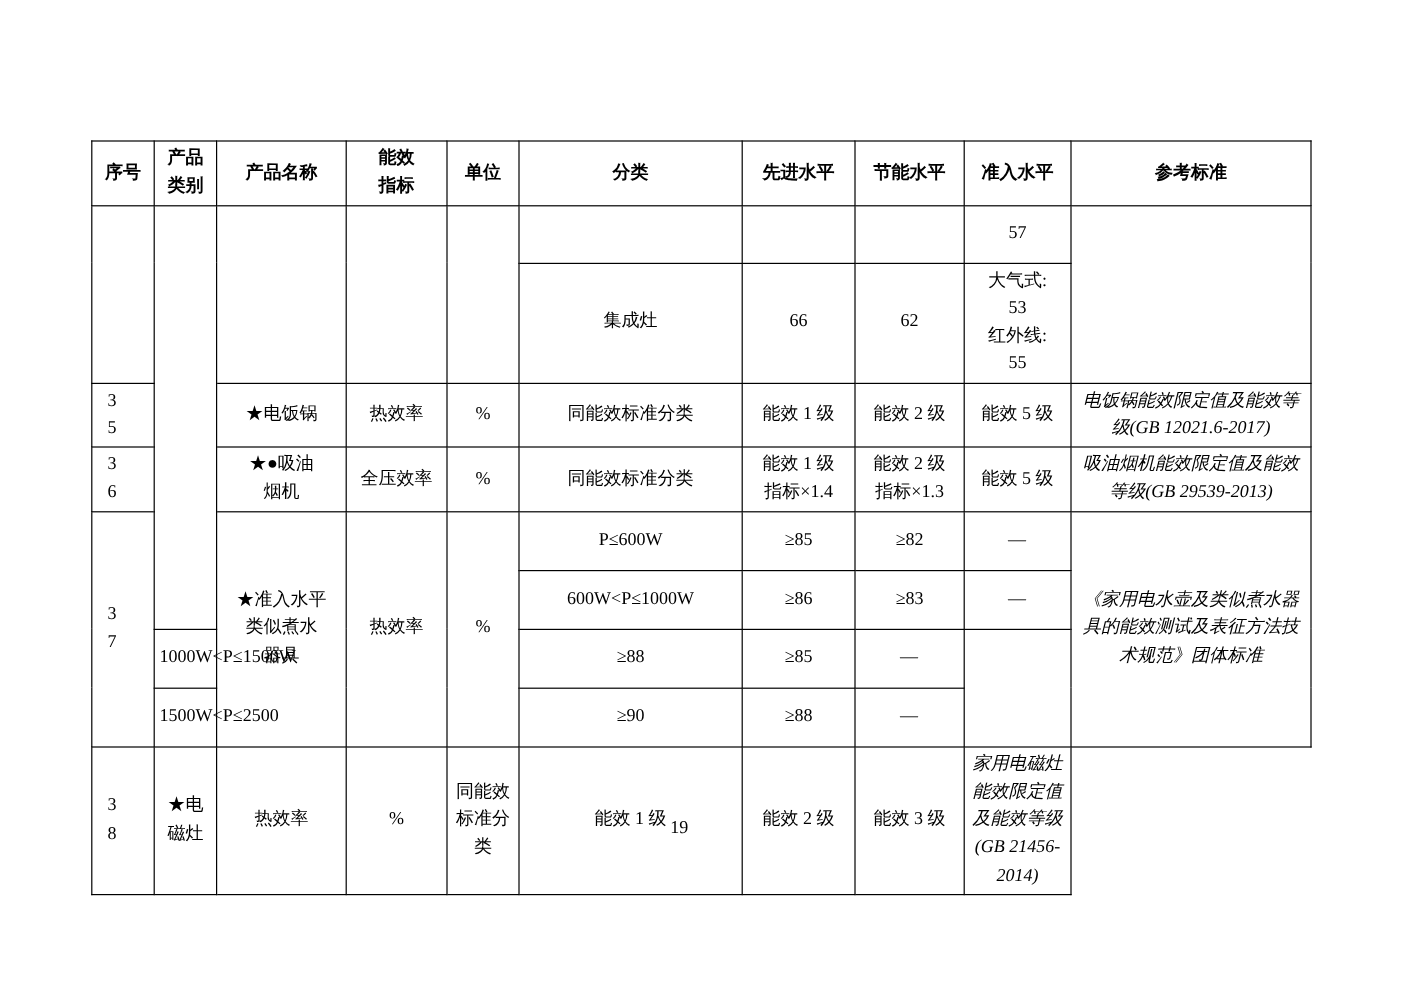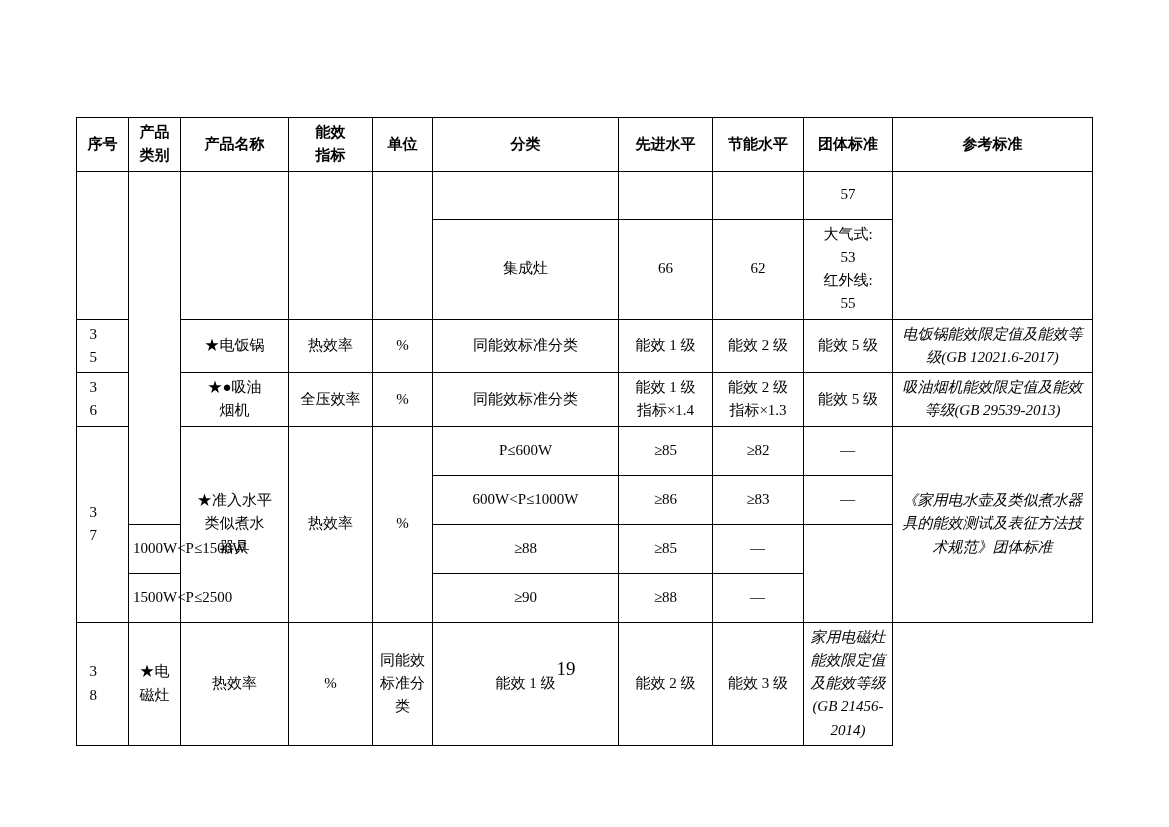--- a/index.html
+++ b/index.html
@@ -82,24 +82,24 @@
   .stack-cell { line-height: 1.7; }
   .cls-cell { font-size: 15px; }
   .num-cell { font-size: 15px; margin-top: 12px; }
   .lvl-cell { font-size: 15px; line-height: 1.6; margin-left: 10px; }
   .dash-cell { font-size: 15px; letter-spacing: 1px; }
   .unit-cell { font-size: 15px; }
 
   #page-number {
     position: absolute;
     left: 0;
-    top: 658px;
+    top: 682px;
     width: 1132px;
     text-align: center;
-    font-size: 19px;
+    font-size: 15px;
     font-family: "Liberation Serif", "DejaVu Serif", serif;
   }
 </style>
 </head>
 <body>
 
 <div id="page">
 
   <table id="doc-table">
     <colgroup>
@@ -124,21 +124,21 @@
         </td>
         <td class="hdr-cell">产品名称</td>
         <td class="hdr-cell two-line">
           <span>能效</span><br>
           <span>指标</span>
         </td>
         <td class="hdr-cell">单位</td>
         <td class="hdr-cell">分类</td>
         <td class="hdr-cell">先进水平</td>
         <td class="hdr-cell">节能水平</td>
-        <td class="hdr-cell">团体标准</td>
+        <td class="hdr-cell">准入水平</td>
         <td class="hdr-cell">参考标准</td>
       </tr>
 
       <tr style="height:48px;">
         <td rowspan="2" class="seq-cell"></td>
         <td rowspan="6" class="seq-cell"></td>
         <td rowspan="2" class="name-cell"></td>
         <td rowspan="2" class="stack-cell"></td>
         <td rowspan="2" class="unit-cell"></td>
         <td class="cls-cell"></td>

